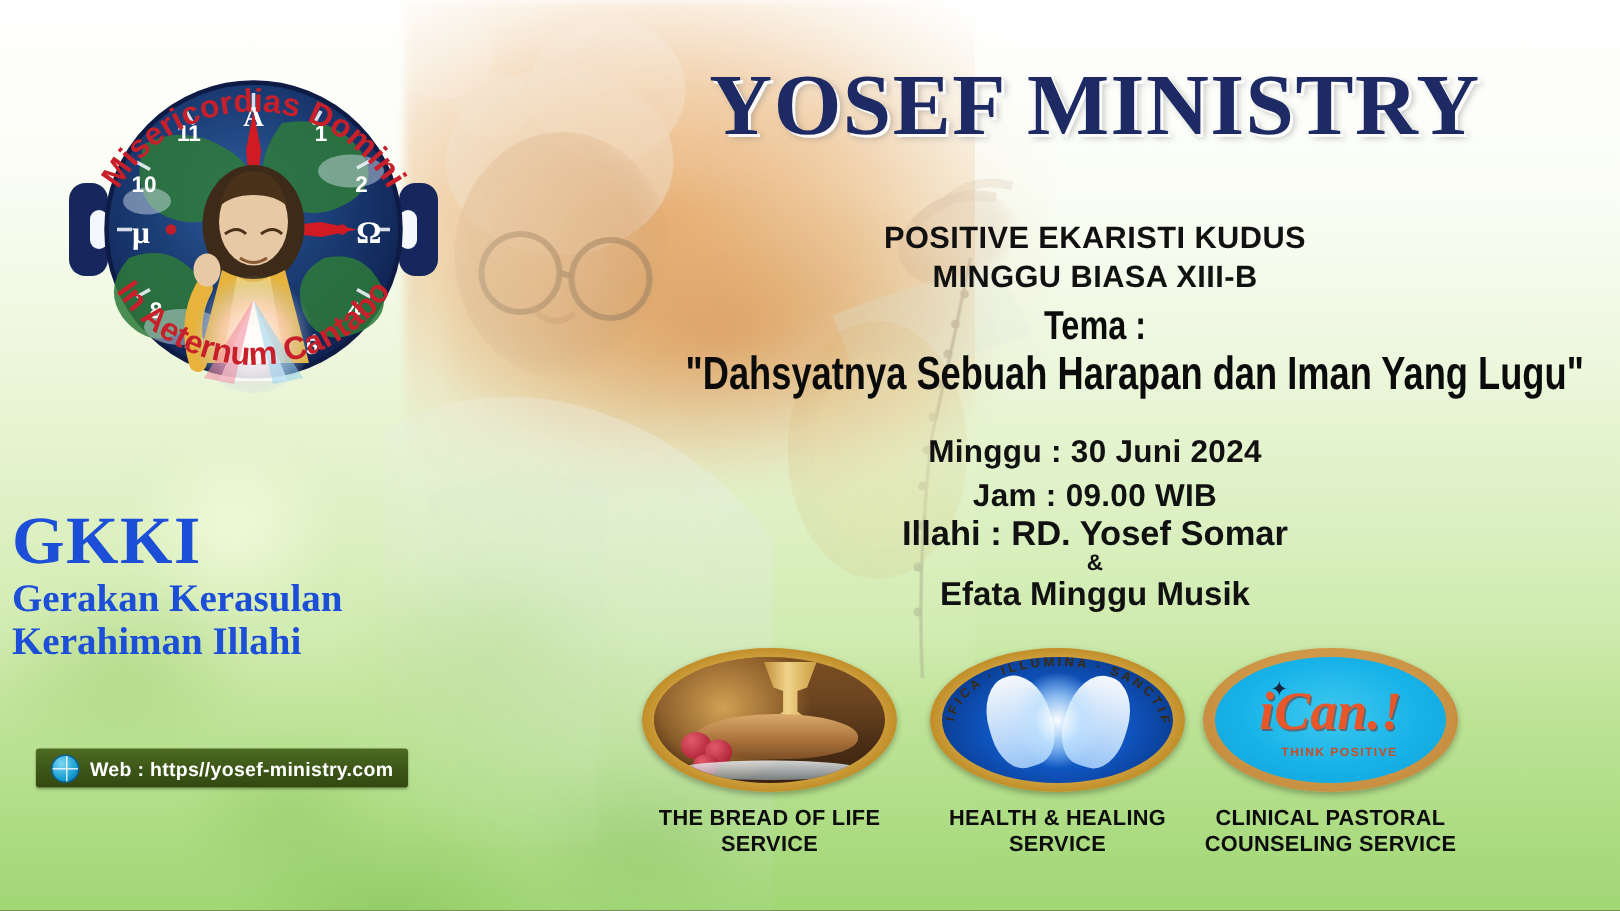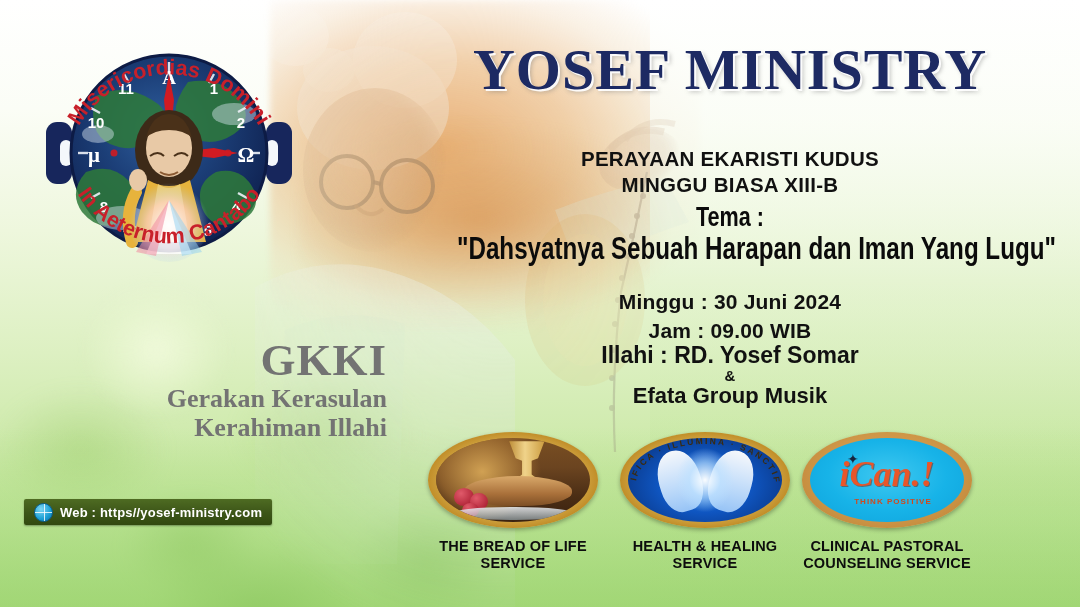--- a/index.html
+++ b/index.html
@@ -93,22 +93,22 @@
   .with{
     position:absolute;left:400px;top:344px;width:660px;text-align:center;
     color:#111;font-weight:bold;line-height:23px;
   }
   .with .l1{font-size:23px;}
   .with .amp{font-size:15px;display:block;line-height:17px;}
   .with .l2{font-size:22px;}
 
   
   .gkki{
-    position:absolute;left:27px;top:336px;width:360px;text-align:right;
-    font-family:"Liberation Serif",serif;color:#737373;
+    position:absolute;left:8px;top:336px;width:360px;text-align:left;
+    font-family:"Liberation Serif",serif;color:#1d4ed8;
   }
   .gkki .big{font-size:45px;font-weight:bold;line-height:48px;letter-spacing:1px;}
   .gkki .small{font-size:26px;font-weight:bold;line-height:29px;}
 
   
   .bar{
     position:absolute;left:24px;height:26px;
     background:linear-gradient(180deg,#4e6b22 0%,#3c5518 55%,#32490f 100%);
     border-radius:2px;display:flex;align-items:center;gap:7px;padding:0 10px;
     box-shadow:0 1px 2px rgba(0,0,0,.35);
@@ -364,36 +364,36 @@
         <text>
           <textPath href="#arcBot" startOffset="50%" text-anchor="middle">In Aeternum Cantabo</textPath>
         </text>
       </g>
     </svg>
   </div>
 
   <div class="title">YOSEF MINISTRY</div>
 
   <div class="subhead">
-    <div>PERAYAAN EKARISTI KUDUS</div>
+    <div>POSITIVE EKARISTI KUDUS</div>
     <div>MINGGU BIASA XIII-B</div>
   </div>
 
   <div class="tema-label">Tema :</div>
   <div class="tema-quote">"Dahsyatnya Sebuah Harapan dan Iman Yang Lugu"</div>
 
   <div class="when">
     <div>Minggu : 30 Juni 2024</div>
     <div>Jam : 09.00 WIB</div>
   </div>
 
   <div class="with">
     <div class="l1">Illahi : RD. Yosef Somar</div>
     <span class="amp">&amp;</span>
-    <div class="l2">Efata Group Musik</div>
+    <div class="l2">Efata Minggu Musik</div>
   </div>
 
   <div class="gkki">
     <div class="big">GKKI</div>
     <div class="small">Gerakan Kerasulan</div>
     <div class="small">Kerahiman Illahi</div>
   </div>
 
   <div class="bar bar-web">
     <span class="globe"></span>

